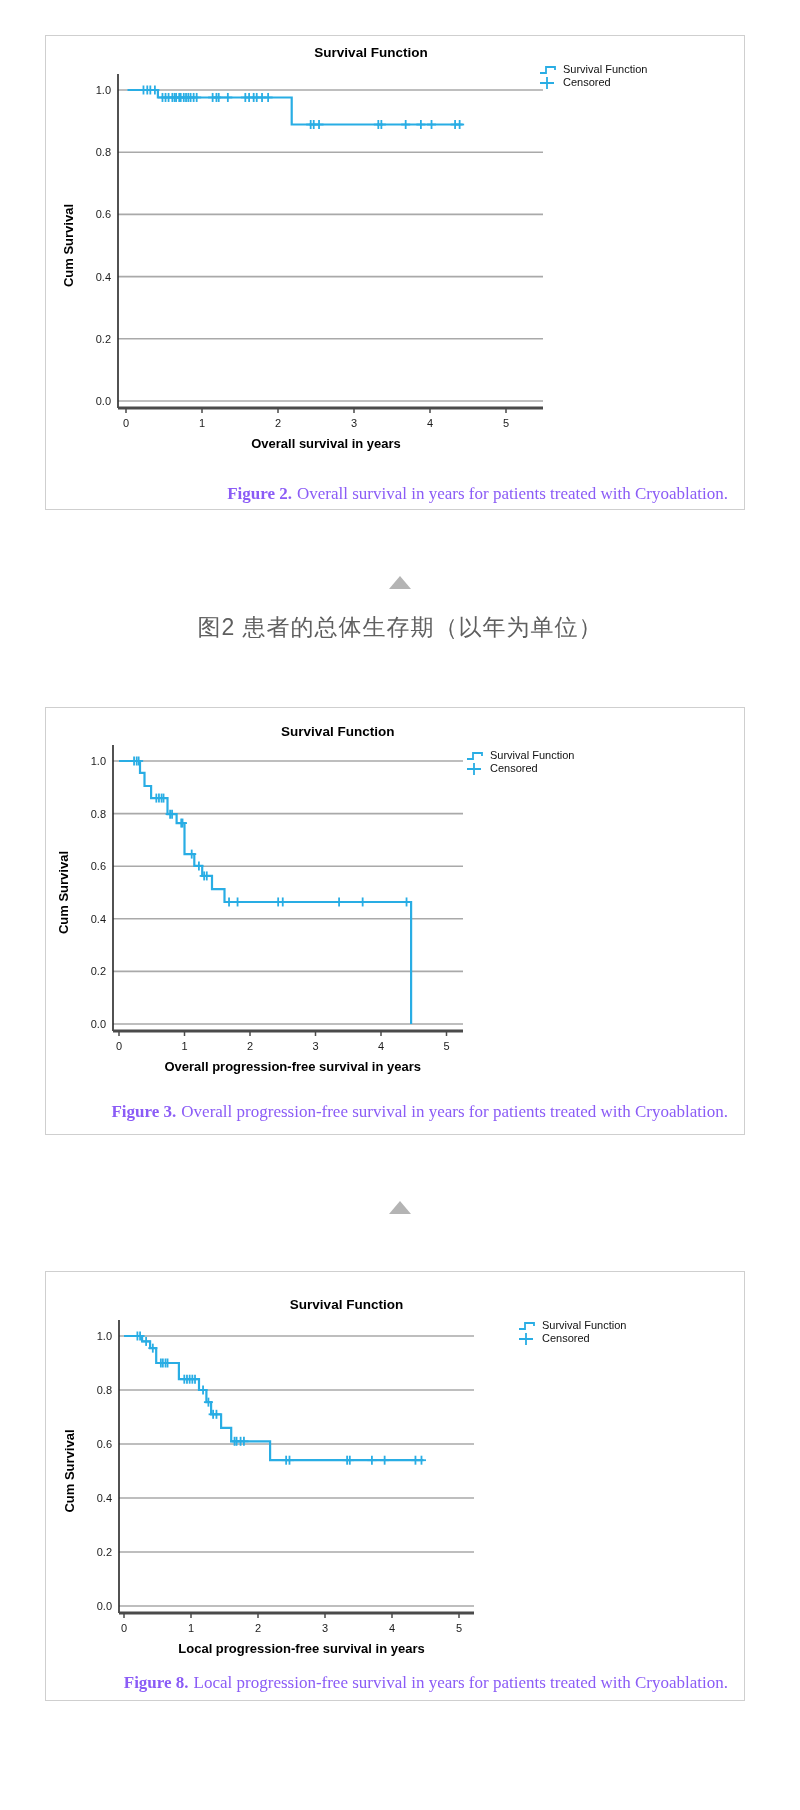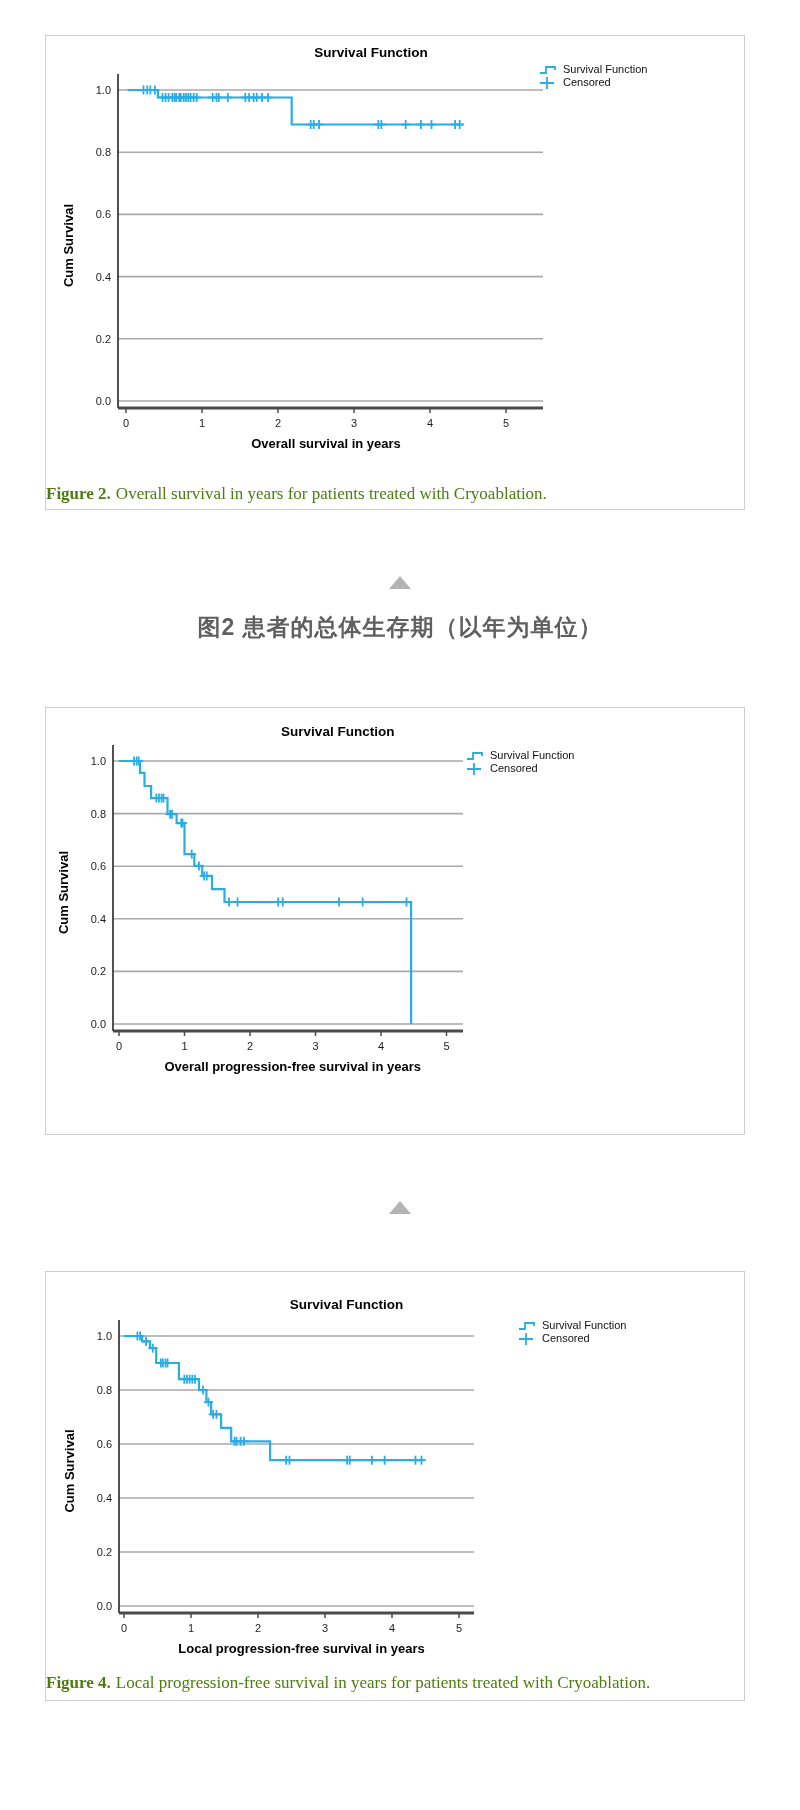--- a/index.html
+++ b/index.html
@@ -11,25 +11,25 @@
   .chart-wrap{position:relative;margin-top:5px;}
   svg{display:block;}
   svg text{font-family:"Liberation Sans",sans-serif;fill:#1c1c1c;}
   .t-tick{font-size:11px;}
   .t-title{font-size:13.5px;font-weight:bold;fill:#000;}
   .t-xlabel{font-size:13px;font-weight:bold;fill:#000;}
   .t-ylabel{font-size:13px;font-weight:bold;fill:#000;}
   .legend{position:absolute;font-size:11px;color:#111;line-height:13px;white-space:nowrap;}
   .legend-row{display:flex;align-items:center;height:13px;}
   .legend-row svg{margin-right:2px;}
-  .caption{margin:0;text-align:left;font-family:"Liberation Serif",serif;font-size:17px;color:#4d7c0f;line-height:22px;}
+  .caption{margin:16px;text-align:right;font-family:"Liberation Serif",serif;font-size:17px;color:#8b5cf6;line-height:22px;}
   .capb{font-weight:bold;margin-right:5px;}
   .divider{text-align:center;padding-top:66px;}
   .triangle{width:0;height:0;margin:0 auto 22px auto;border-left:11px solid transparent;border-right:11px solid transparent;border-bottom:13px solid #b4b4b4;cursor:pointer;}
-  .cn-heading{margin:0;font-weight:bold;font-size:23px;line-height:32px;color:#5f5f5f;font-family:"Liberation Sans",sans-serif;letter-spacing:1px;}
+  .cn-heading{margin:0;font-weight:normal;font-size:23px;line-height:32px;color:#5f5f5f;font-family:"Liberation Sans",sans-serif;letter-spacing:1px;}
 </style>
 </head>
 <body>
 
 <section class="panel panel1">
   <div class="chart-wrap">
     <svg width="700" height="416" viewBox="0 0 700 416">
         <line x1="72" y1="49" x2="497" y2="49" stroke="#a9a9a9" stroke-width="1.6"></line>
         <text x="65" y="53" text-anchor="end" class="t-tick">1.0</text>
         <line x1="72" y1="111.19999999999999" x2="497" y2="111.19999999999999" stroke="#a9a9a9" stroke-width="1.6"></line>
@@ -246,20 +246,21 @@
         <span>Survival Function</span>
       </div>
       <div class="legend-row">
         <svg width="22" height="14">
             <path d="M8,1 V13 M1,7 H15" fill="none" stroke="#29ade4" stroke-width="1.8"></path>
           </svg>
         <span>Censored</span>
       </div>
     </div>
   </div>
+  <p class="caption" style="margin-top:16px;"><span class="capb">Figure 3.</span><span>Overall progression-free survival in years for patients treated with Cryoablation.</span></p>
 </section>
 
 <div class="divider">
   <div class="triangle"></div>
 </div>
 
 <section class="panel panel3">
   <div class="chart-wrap">
     <svg width="700" height="388" viewBox="0 0 700 388">
         <line x1="73" y1="59" x2="428" y2="59" stroke="#a9a9a9" stroke-width="1.6"></line>
@@ -359,14 +360,14 @@
         <span>Survival Function</span>
       </div>
       <div class="legend-row">
         <svg width="22" height="14">
             <path d="M8,1 V13 M1,7 H15" fill="none" stroke="#29ade4" stroke-width="1.8"></path>
           </svg>
         <span>Censored</span>
       </div>
     </div>
   </div>
-  <p class="caption" style="margin-top:7px;"><span class="capb">Figure 4.</span><span>Local progression-free survival in years for patients treated with Cryoablation.</span></p>
+  <p class="caption" style="margin-top:7px;"><span class="capb">Figure 8.</span><span>Local progression-free survival in years for patients treated with Cryoablation.</span></p>
 </section>
 
 </body></html>

